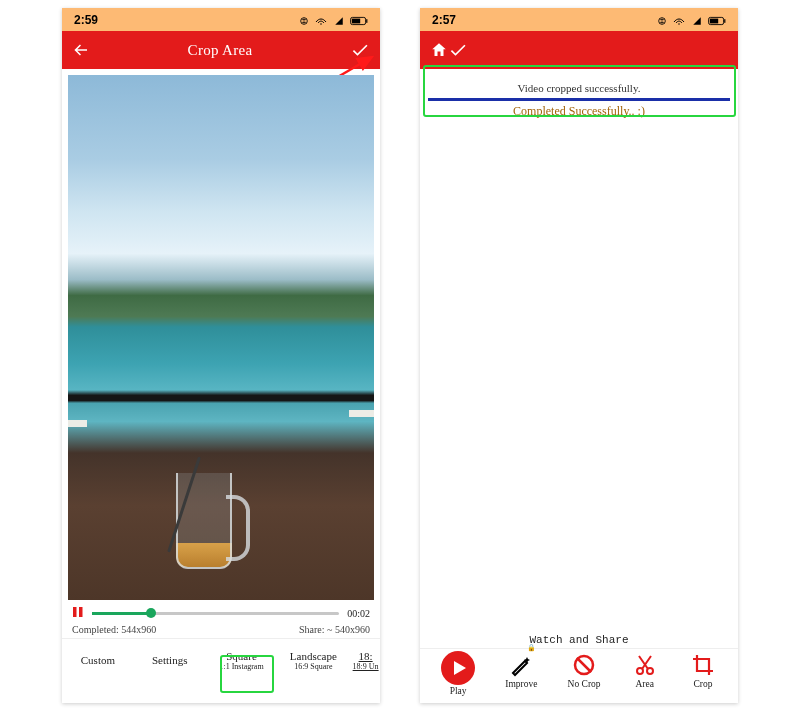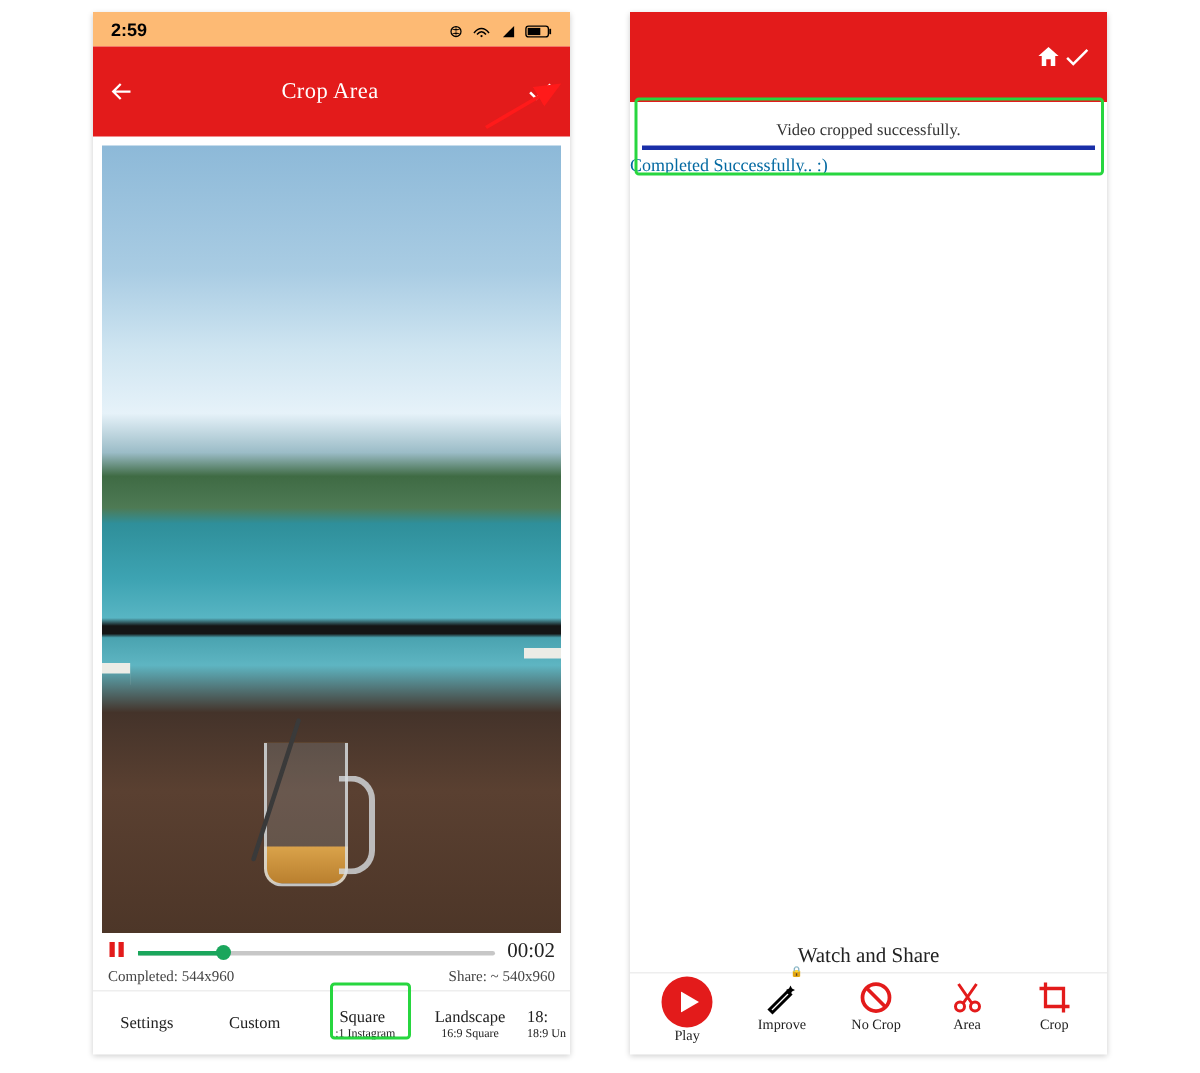--- a/index.html
+++ b/index.html
@@ -33,23 +33,22 @@
     color: #000;
     background: #fdba74;
   }
   .statusbar .spacer { flex: 1; }
   .statusbar .icons svg { margin-left: 3px; vertical-align: middle; }
   .header {
     background: #e31b1b;
     height: 30px;
     display: flex;
     align-items: center;
-    padding: 15px 10px;
+    padding: 4px 10px;
     color: #fff;
-    justify-content: flex-end;
   }
   .header .title {
     flex: 1;
     text-align: center;
     font-family: 'Comic Sans MS', cursive;
     font-size: 15px;
     letter-spacing: 0.3px;
   }
   .header svg { flex-shrink: 0; }
   .arrow-annot {
@@ -154,21 +153,21 @@
   .progressbar .thumb {
     position: absolute;
     left: 24%; top: 50%;
     width: 10px; height: 10px;
     background: #1aa65c;
     border-radius: 50%;
     transform: translate(-50%, -50%);
   }
   .progressbar .time {
     font-family: 'Comic Sans MS', cursive;
-    font-size: 14px;
+    font-size: 10px;
     color: #222;
   }
   .dims {
     display: flex;
     padding: 0 10px 3px;
     font-family: 'Comic Sans MS', cursive;
     font-size: 10px;
     color: #444;
   }
   .dims .spacer { flex: 1; }
@@ -183,54 +182,54 @@
     flex-direction: column;
     align-items: center;
     justify-content: center;
     font-family: 'Comic Sans MS', cursive;
     color: #222;
     line-height: 1.05;
   }
   .ratio-item .t1 { font-size: 11px; }
   .ratio-item .t2 { font-size: 8px; }
   .ratio-item.selected { color: #e31b1b; }
-  .ratio-item.narrow { flex: 0.4; align-items: flex-start; padding-left: 2px;}
+  .ratio-item.narrow { flex: 0.4; align-items: center; padding-left: 2px; text-decoration: underline;}
   .green-box {
     position: absolute;
     border: 2px solid #27d63f;
     border-radius: 3px;
     pointer-events: none;
   }
   .success-line {
     text-align: center;
     font-family: 'Comic Sans MS', cursive;
     font-size: 11px;
     padding-top: 13px;
     color: #333;
   }
   .hr-blue {
     height: 3px;
     background: #1a2fa8;
     margin: 4px 8px 0;
   }
   .completed {
-    text-align: left;
+    text-align: center;
     font-family: 'Comic Sans MS', cursive;
     font-size: 12px;
-    color: #0369a1;
+    color: #a16207;
     padding: 3px 0 5px;
   }
   .watch-share {
     position: absolute;
     bottom: 3px; left: 0; right: 0;
   }
   .watch-title {
     text-align: center;
-    font-family: Liberation Serif, serif;
-    font-size: 14px;
+    font-family: Liberation Mono, monospace;
+    font-size: 11px;
     color: #222;
     padding-bottom: 2px;
   }
   .ws-row {
     display: flex;
     align-items: flex-start;
     justify-content: space-around;
     padding: 2px 6px 4px;
     border-top: 1px solid #eee;
   }
@@ -337,43 +336,66 @@
     </div>
 
     <div class="dims">
       <span>Completed: 544x960</span>
       <span class="spacer"></span>
       <span>Share: ~ 540x960</span>
     </div>
 
     <div class="ratio-bar">
       <div class="ratio-item">
+        <span class="t1">Custom</span>
+      </div>
+      <div class="ratio-item">
         <span class="t1">Settings</span>
-      </div>
-      <div class="ratio-item">
-        <span class="t1">Custom</span>
       </div>
       <div class="ratio-item">
         <span class="t1">Square</span>
         <span class="t2">1:1 Instagram</span>
       </div>
       <div class="ratio-item">
         <span class="t1">Landscape</span>
         <span class="t2">16:9 Square</span>
       </div>
       <div class="ratio-item narrow">
         <span class="t1">18:</span>
         <span class="t2">18:9 Un</span>
       </div>
     </div>
 
     <div class="green-box" style="left:158px; top:647px; width:50px; height:34px;"></div>
   </div>
 
   <div class="phone right">
+    <div class="statusbar">
+      <span>2:57</span>
+      <span class="spacer"></span>
+      <span class="icons">
+        <svg width="10" height="10" viewBox="0 0 24 24">
+            <circle cx="12" cy="12" r="8" fill="none" stroke="#000" stroke-width="2"></circle>
+            <path d="M12 4v16M6 8c4 2 8 2 12 0M6 16c4-2 8-2 12 0" stroke="#000" stroke-width="1"></path>
+          </svg>
+        <svg width="12" height="10" viewBox="0 0 24 16">
+            <path d="M2 10c6-8 14-8 20 0" fill="none" stroke="#000" stroke-width="2"></path>
+            <path d="M6 12c4-5 8-5 12 0" fill="none" stroke="#000" stroke-width="2"></path>
+            <circle cx="12" cy="14" r="1.5" fill="#000"></circle>
+          </svg>
+        <svg width="10" height="10" viewBox="0 0 16 16">
+            <polygon points="2,14 14,14 14,2" fill="#000"></polygon>
+          </svg>
+        <svg width="18" height="10" viewBox="0 0 30 14">
+            <rect x="1" y="1" width="25" height="12" rx="3" fill="none" stroke="#000" stroke-width="1.5"></rect>
+            <rect x="3" y="3" width="14" height="8" fill="#000"></rect>
+            <rect x="27" y="4" width="2" height="6" fill="#000"></rect>
+          </svg>
+      </span>
+    </div>
 
     <div class="header">
       <svg width="18" height="18" viewBox="0 0 24 24">
           <path d="M12 3l9 8h-3v9h-4v-6h-4v6H6v-9H3z" fill="#fff"></path>
         </svg>
       <svg width="20" height="20" viewBox="0 0 24 24">
           <path d="M9 16.2l-4.2-4.2L3.4 13.4 9 19l12-12-1.4-1.4z" fill="#fff"></path>
         </svg>
     </div>
 

